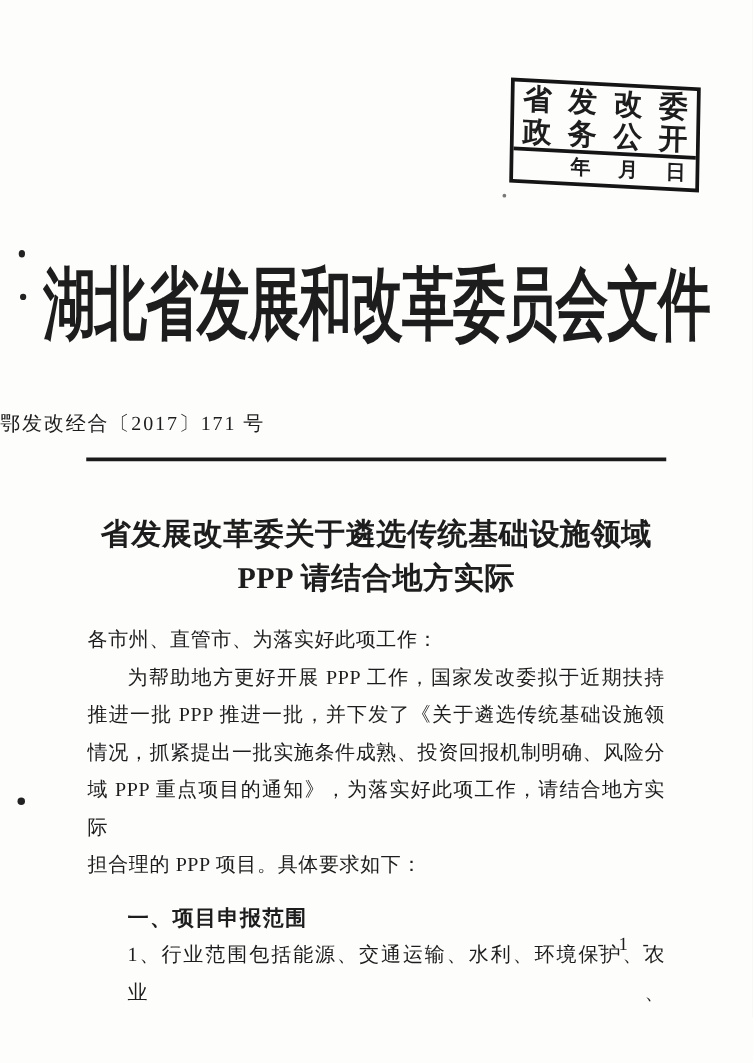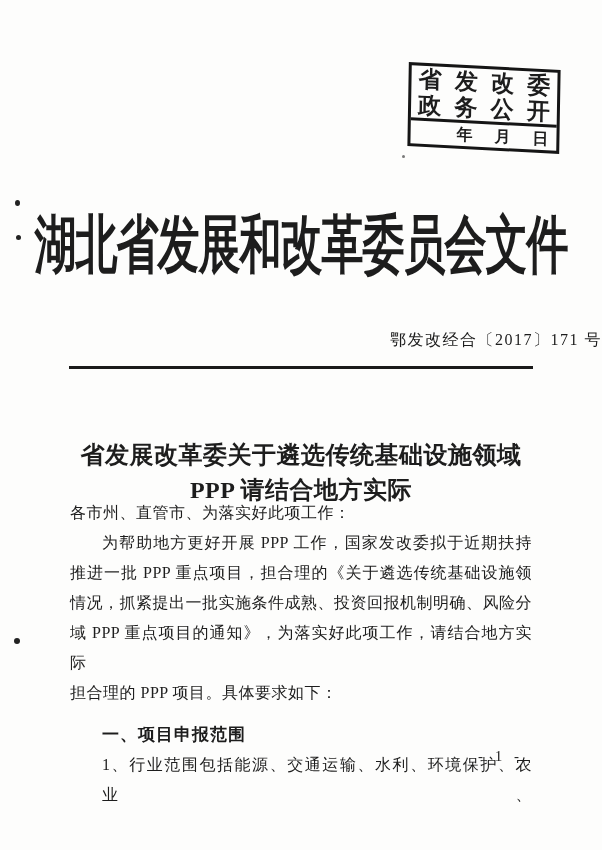--- a/index.html
+++ b/index.html
@@ -38,30 +38,30 @@
   
   .org-title{
     position:absolute;left:0;top:220px;width:602px;height:50px;
     text-align:center;font-size:42px;line-height:50px;font-weight:900;
     letter-spacing:-1px;
     transform:scaleY(1.5);transform-origin:center;
     white-space:nowrap;
   }
   .doc-number{
     position:absolute;left:0;top:330px;width:602px;
-    text-align:right;font-size:16px;line-height:20px;letter-spacing:1.5px;
+    text-align:left;font-size:16px;line-height:20px;letter-spacing:1.5px;
   }
   .rule{
     position:absolute;left:69px;top:366px;width:464px;height:3px;
     background:#1a1a1a;
   }
 
   
   .doc-title{
-    position:absolute;left:70px;top:438px;width:462px;
+    position:absolute;left:70px;top:411px;width:462px;
     text-align:center;font-weight:bold;font-size:24px;line-height:35px;
     letter-spacing:.5px;
   }
 
   
   .body-text{
     position:absolute;left:70px;top:498px;width:462px;
     font-size:16px;line-height:30px;letter-spacing:.5px;
   }
   .line{white-space:nowrap;}
@@ -106,21 +106,21 @@
   <div class="rule"></div>
 
   <div class="doc-title">
     <div>省发展改革委关于遴选传统基础设施领域</div>
     <div>PPP 请结合地方实际</div>
   </div>
 
   <div class="body-text">
     <div class="line">各市州、直管市、为落实好此项工作：</div>
     <div class="fill indent">为帮助地方更好开展 PPP 工作，国家发改委拟于近期扶持</div>
-    <div class="fill">推进一批 PPP 重点项目，担合理的《关于遴选传统基础设施领</div>
+    <div class="fill">推进一批 PPP 推进一批，并下发了《关于遴选传统基础设施领</div>
     <div class="fill">情况，抓紧提出一批实施条件成熟、投资回报机制明确、风险分</div>
     <div class="fill">域 PPP 重点项目的通知》，为落实好此项工作，请结合地方实际</div>
     <div class="line">担合理的 PPP 项目。具体要求如下：</div>
     <div class="line heading indent">一、项目申报范围</div>
     <div class="fill indent">1、行业范围包括能源、交通运输、水利、环境保护、农业、</div>
   </div>
 
   <div class="page-number">- 1 -</div>
 
   <div class="speck s1"></div>

